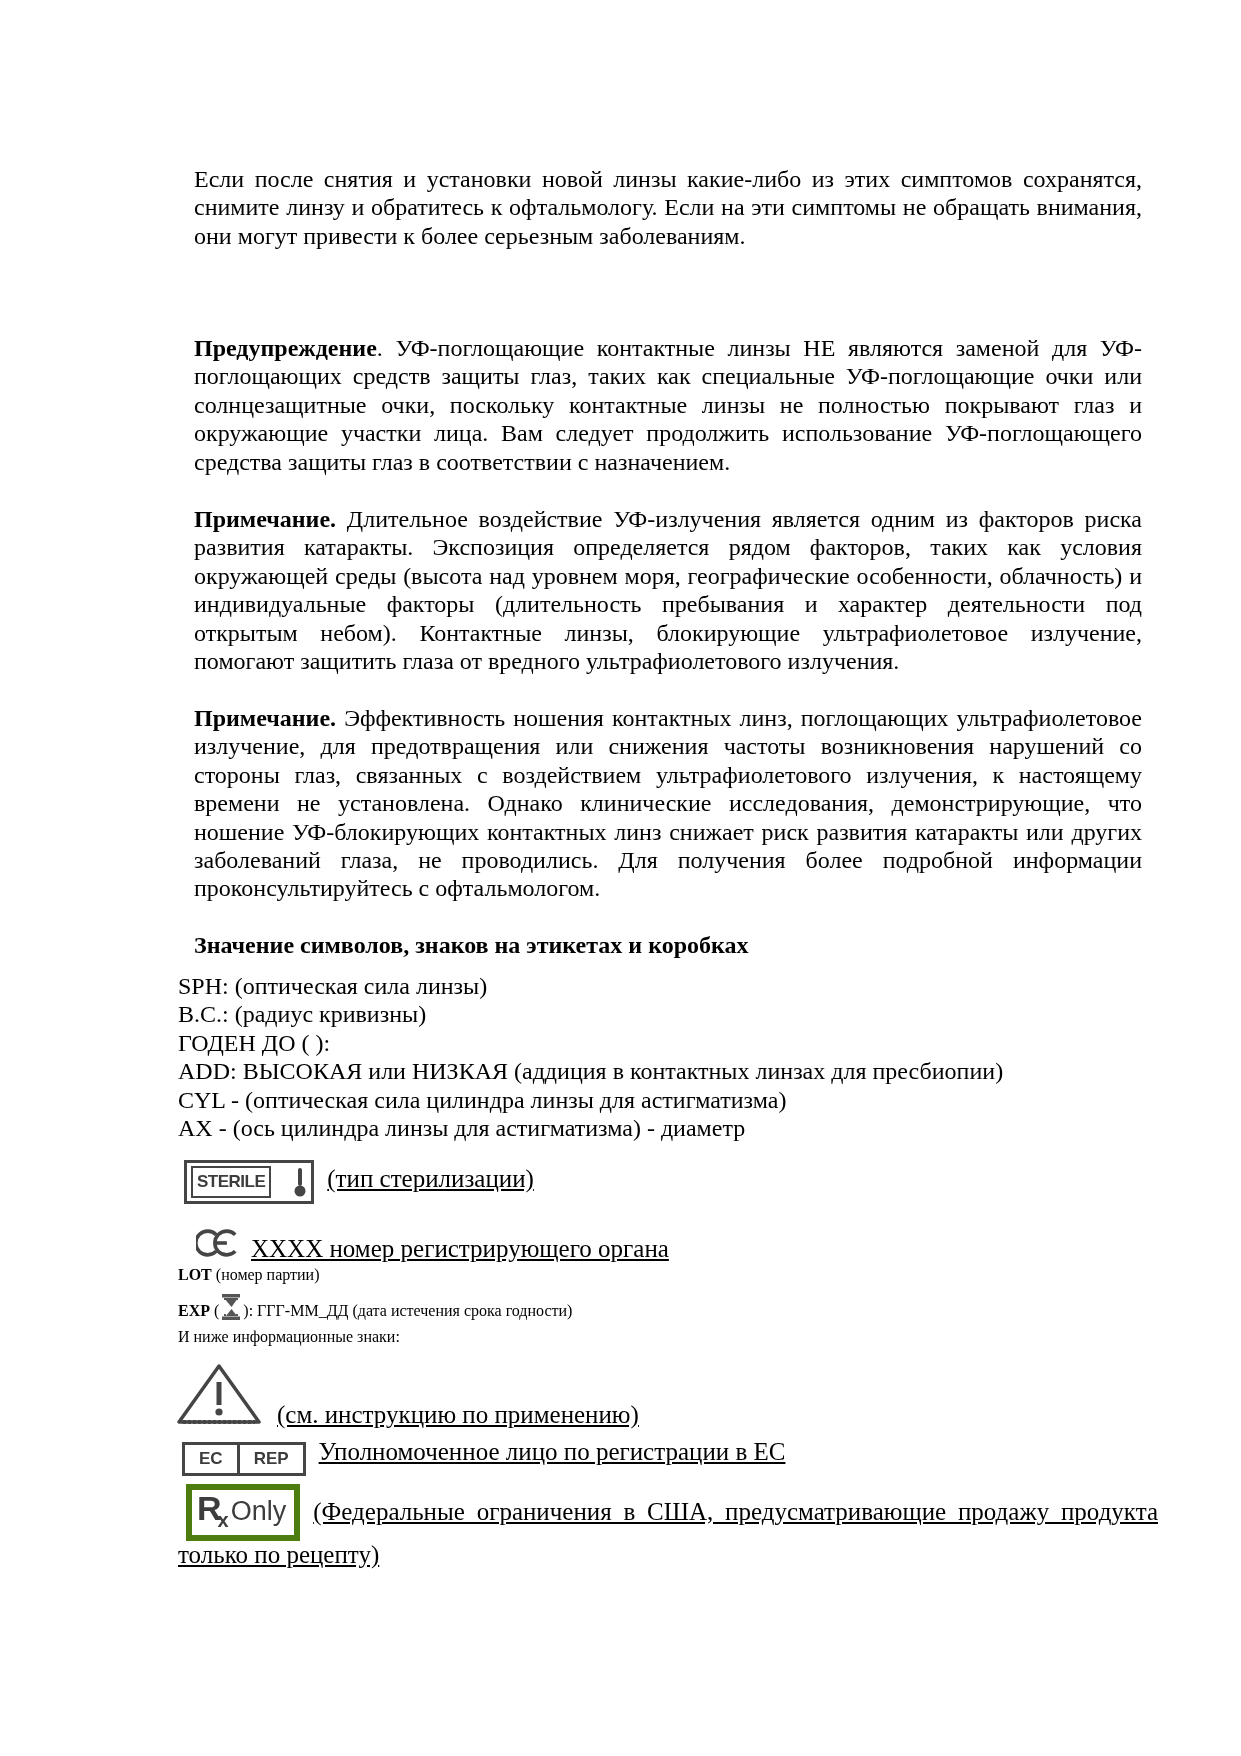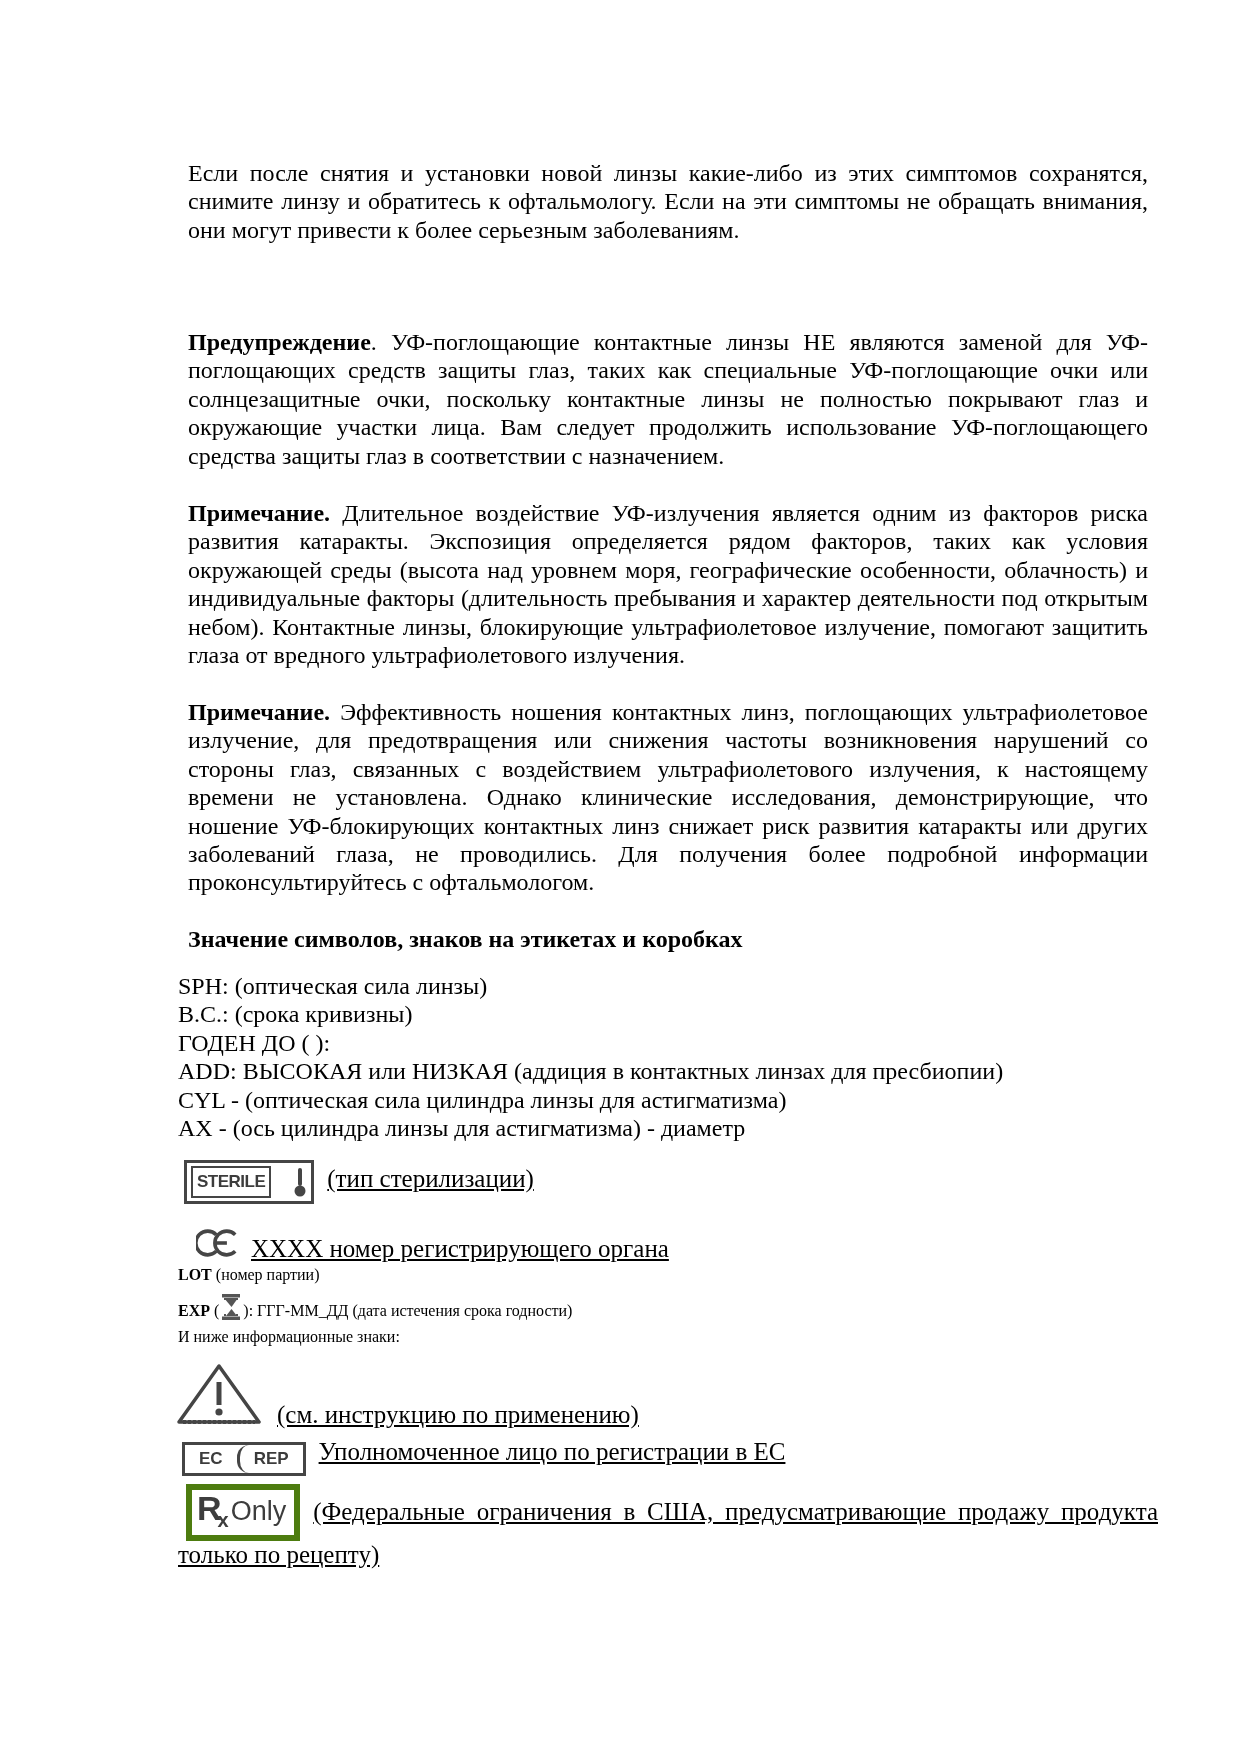--- a/index.html
+++ b/index.html
@@ -5,21 +5,21 @@
   html,body{margin:0;padding:0;background:#ffffff;}
   .page{
     position:relative;
     width:1241px;height:1756px;
     background:#ffffff;
     color:#000000;
     font-family:"Liberation Serif", serif;
     overflow:hidden;
   }
   .block{position:absolute;left:178px;width:980px;}
-  .para{margin:10px;font-size:24px;line-height:28.4px;text-align:justify;}
+  .para{margin:16px;font-size:24px;line-height:28.4px;text-align:justify;}
   .bold{font-weight:bold;}
   .line{font-size:16px;line-height:28.4px;}
   .sym-line{font-size:24px;line-height:28.4px;white-space:nowrap;}
 
   
   .sterile-badge{
     display:inline-flex;align-items:stretch;gap:22px;
     border:3px solid #454545;padding:3px 4px;
     margin-left:6px;background:#fff;vertical-align:0;
   }
@@ -38,21 +38,21 @@
   .hourglass{display:inline-block;vertical-align:-4px;margin:0 2px;}
 
   
   .tri-icon{display:inline-block;margin-left:-4px;vertical-align:-5px;}
 
   
   .ecrep{display:inline-flex;border:3px solid #454545;margin-left:4px;vertical-align:-4px;background:#fff;}
   .ecrep-cell{
     font-family:"Liberation Sans", sans-serif;font-weight:bold;
     font-size:17px;color:#3c3c3c;padding:4px 14px;
-    display:flex;align-items:center;justify-content:center;border-radius:12px;
+    display:flex;align-items:center;justify-content:center;
   }
   .ecrep-cell + .ecrep-cell{border-left:3px solid #454545;}
 
   
   .rxbox{
     display:inline-block;border:6px solid #4d7c0f;background:#fff;
     padding:1px 8px 5px 5px;margin-left:8px;
     font-family:"Liberation Sans", sans-serif;color:#3d3d3d;vertical-align:0;
     line-height:1;white-space:nowrap;
   }
@@ -84,21 +84,21 @@
   <div class="block" style="top:688px">
     <p class="para"><strong>Примечание.</strong><span> Эффективность ношения контактных линз, поглощающих ультрафиолетовое излучение, для предотвращения или снижения частоты возникновения нарушений со стороны глаз, связанных с воздействием ультрафиолетового излучения, к настоящему времени не установлена. Однако клинические исследования, демонстрирующие, что ношение УФ-блокирующих контактных линз снижает риск развития катаракты или других заболеваний глаза, не проводились. Для получения более подробной информации проконсультируйтесь с офтальмологом.</span></p>
   </div>
 
   <div class="block" style="top:915px">
     <p class="para bold">Значение символов, знаков на этикетах и коробках</p>
   </div>
 
   <div class="block" style="top:972px">
     <div class="sym-line">SPH: (оптическая сила линзы)</div>
-    <div class="sym-line">B.C.: (срока кривизны)</div>
+    <div class="sym-line">B.C.: (радиус кривизны)</div>
     <div class="sym-line">ГОДЕН ДО ( ):</div>
     <div class="sym-line">ADD: ВЫСОКАЯ или НИЗКАЯ (аддиция в контактных линзах для пресбиопии)</div>
     <div class="sym-line">CYL - (оптическая сила цилиндра линзы для астигматизма)</div>
     <div class="sym-line">AX - (ось цилиндра линзы для астигматизма) - диаметр</div>
   </div>
 
   <div class="block" style="top:1160px">
     <span class="sterile-badge">
       <span class="sterile-word">STERILE</span>
       <span class="thermo">

